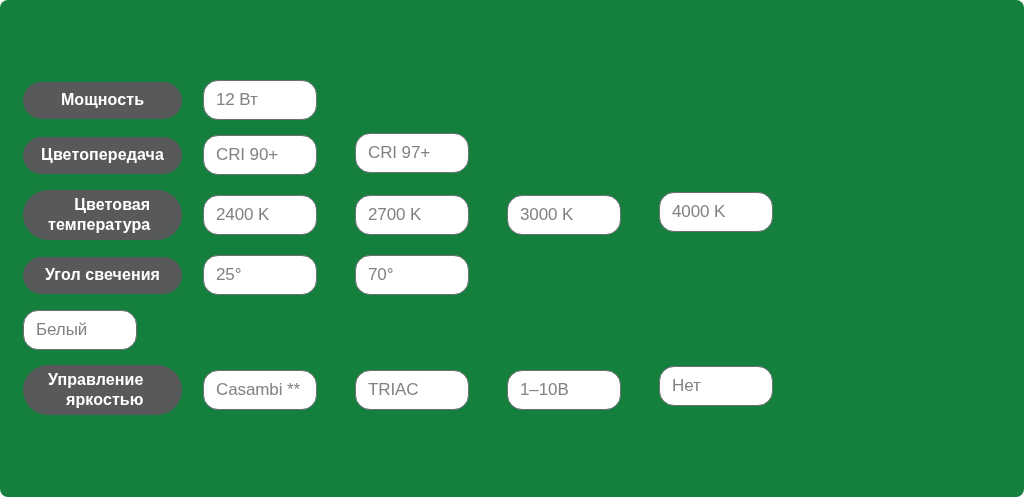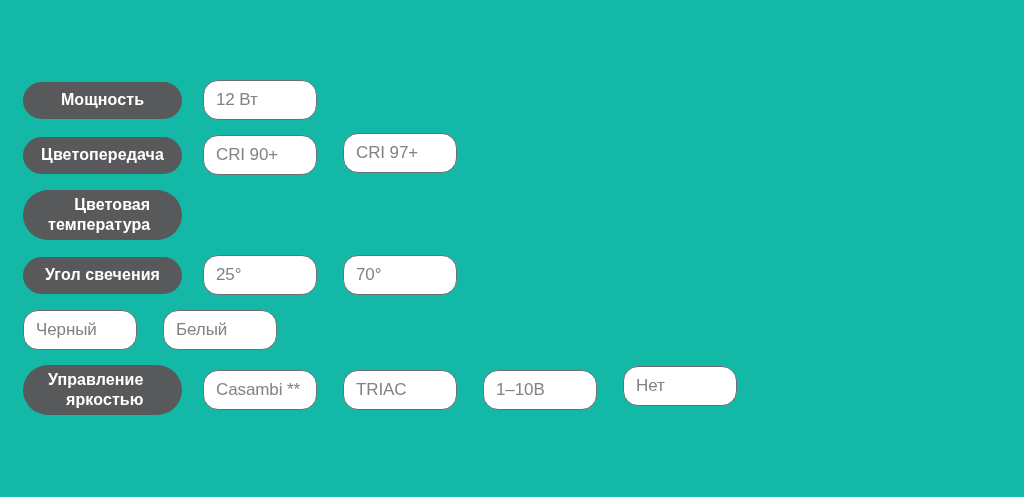--- a/index.html
+++ b/index.html
@@ -5,22 +5,23 @@
   html, body {
     margin: 0;
     padding: 0;
     background: #ffffff;
     font-family: "Liberation Sans", "DejaVu Sans", sans-serif;
   }
   .canvas {
     position: relative;
     width: 1024px;
     height: 497px;
-    background: #14b8a6;
+    background: #15803d;
     overflow: hidden;
+    border-radius: 8px;
   }
   .spec-table {
     position: absolute;
     left: 23px;
     top: 80px;
     display: flex;
     flex-direction: column;
     gap: 15px;
   }
   .row {
@@ -59,21 +60,21 @@
   .pill {
     box-sizing: border-box;
     width: 114px;
     height: 40px;
     background: #ffffff;
     border: 1.5px solid #6d6e71;
     border-radius: 15px;
     display: flex;
     align-items: center;
     padding: 0 8px 0 12px;
-    margin-right: 26px;
+    margin-right: 38px;
     font-family: "Liberation Sans", "DejaVu Sans", sans-serif;
     font-size: 17px;
     color: #808285;
     letter-spacing: -0.1px;
     white-space: nowrap;
     cursor: pointer;
   }
   .pill.lift-2 { transform: translateY(-2px); }
   .pill.lift-3 { transform: translateY(-3px); }
   .pill.lift-4 { transform: translateY(-4px); }
@@ -95,33 +96,38 @@
       <div class="row-label">Цветопередача</div>
       <div class="options">
         <div class="pill">CRI 90+</div>
         <div class="pill lift-2">CRI 97+</div>
       </div>
     </div>
 
     <div class="row">
       <div class="row-label two-line">Цветовая
 температура</div>
+      <div class="options">
+        <div class="pill">2400 K</div>
+        <div class="pill">2700 K</div>
+        <div class="pill">3000 K</div>
+        <div class="pill lift-3">4000 K</div>
+      </div>
     </div>
 
     <div class="row">
       <div class="row-label">Угол свечения</div>
       <div class="options">
         <div class="pill">25°</div>
         <div class="pill">70°</div>
       </div>
     </div>
 
     <div class="row">
       <div class="options">
-        <div class="pill">Черный</div>
         <div class="pill">Белый</div>
       </div>
     </div>
 
     <div class="row">
       <div class="row-label two-line">Управление
 яркостью</div>
       <div class="options">
         <div class="pill">Casambi **</div>
         <div class="pill">TRIAC</div>

